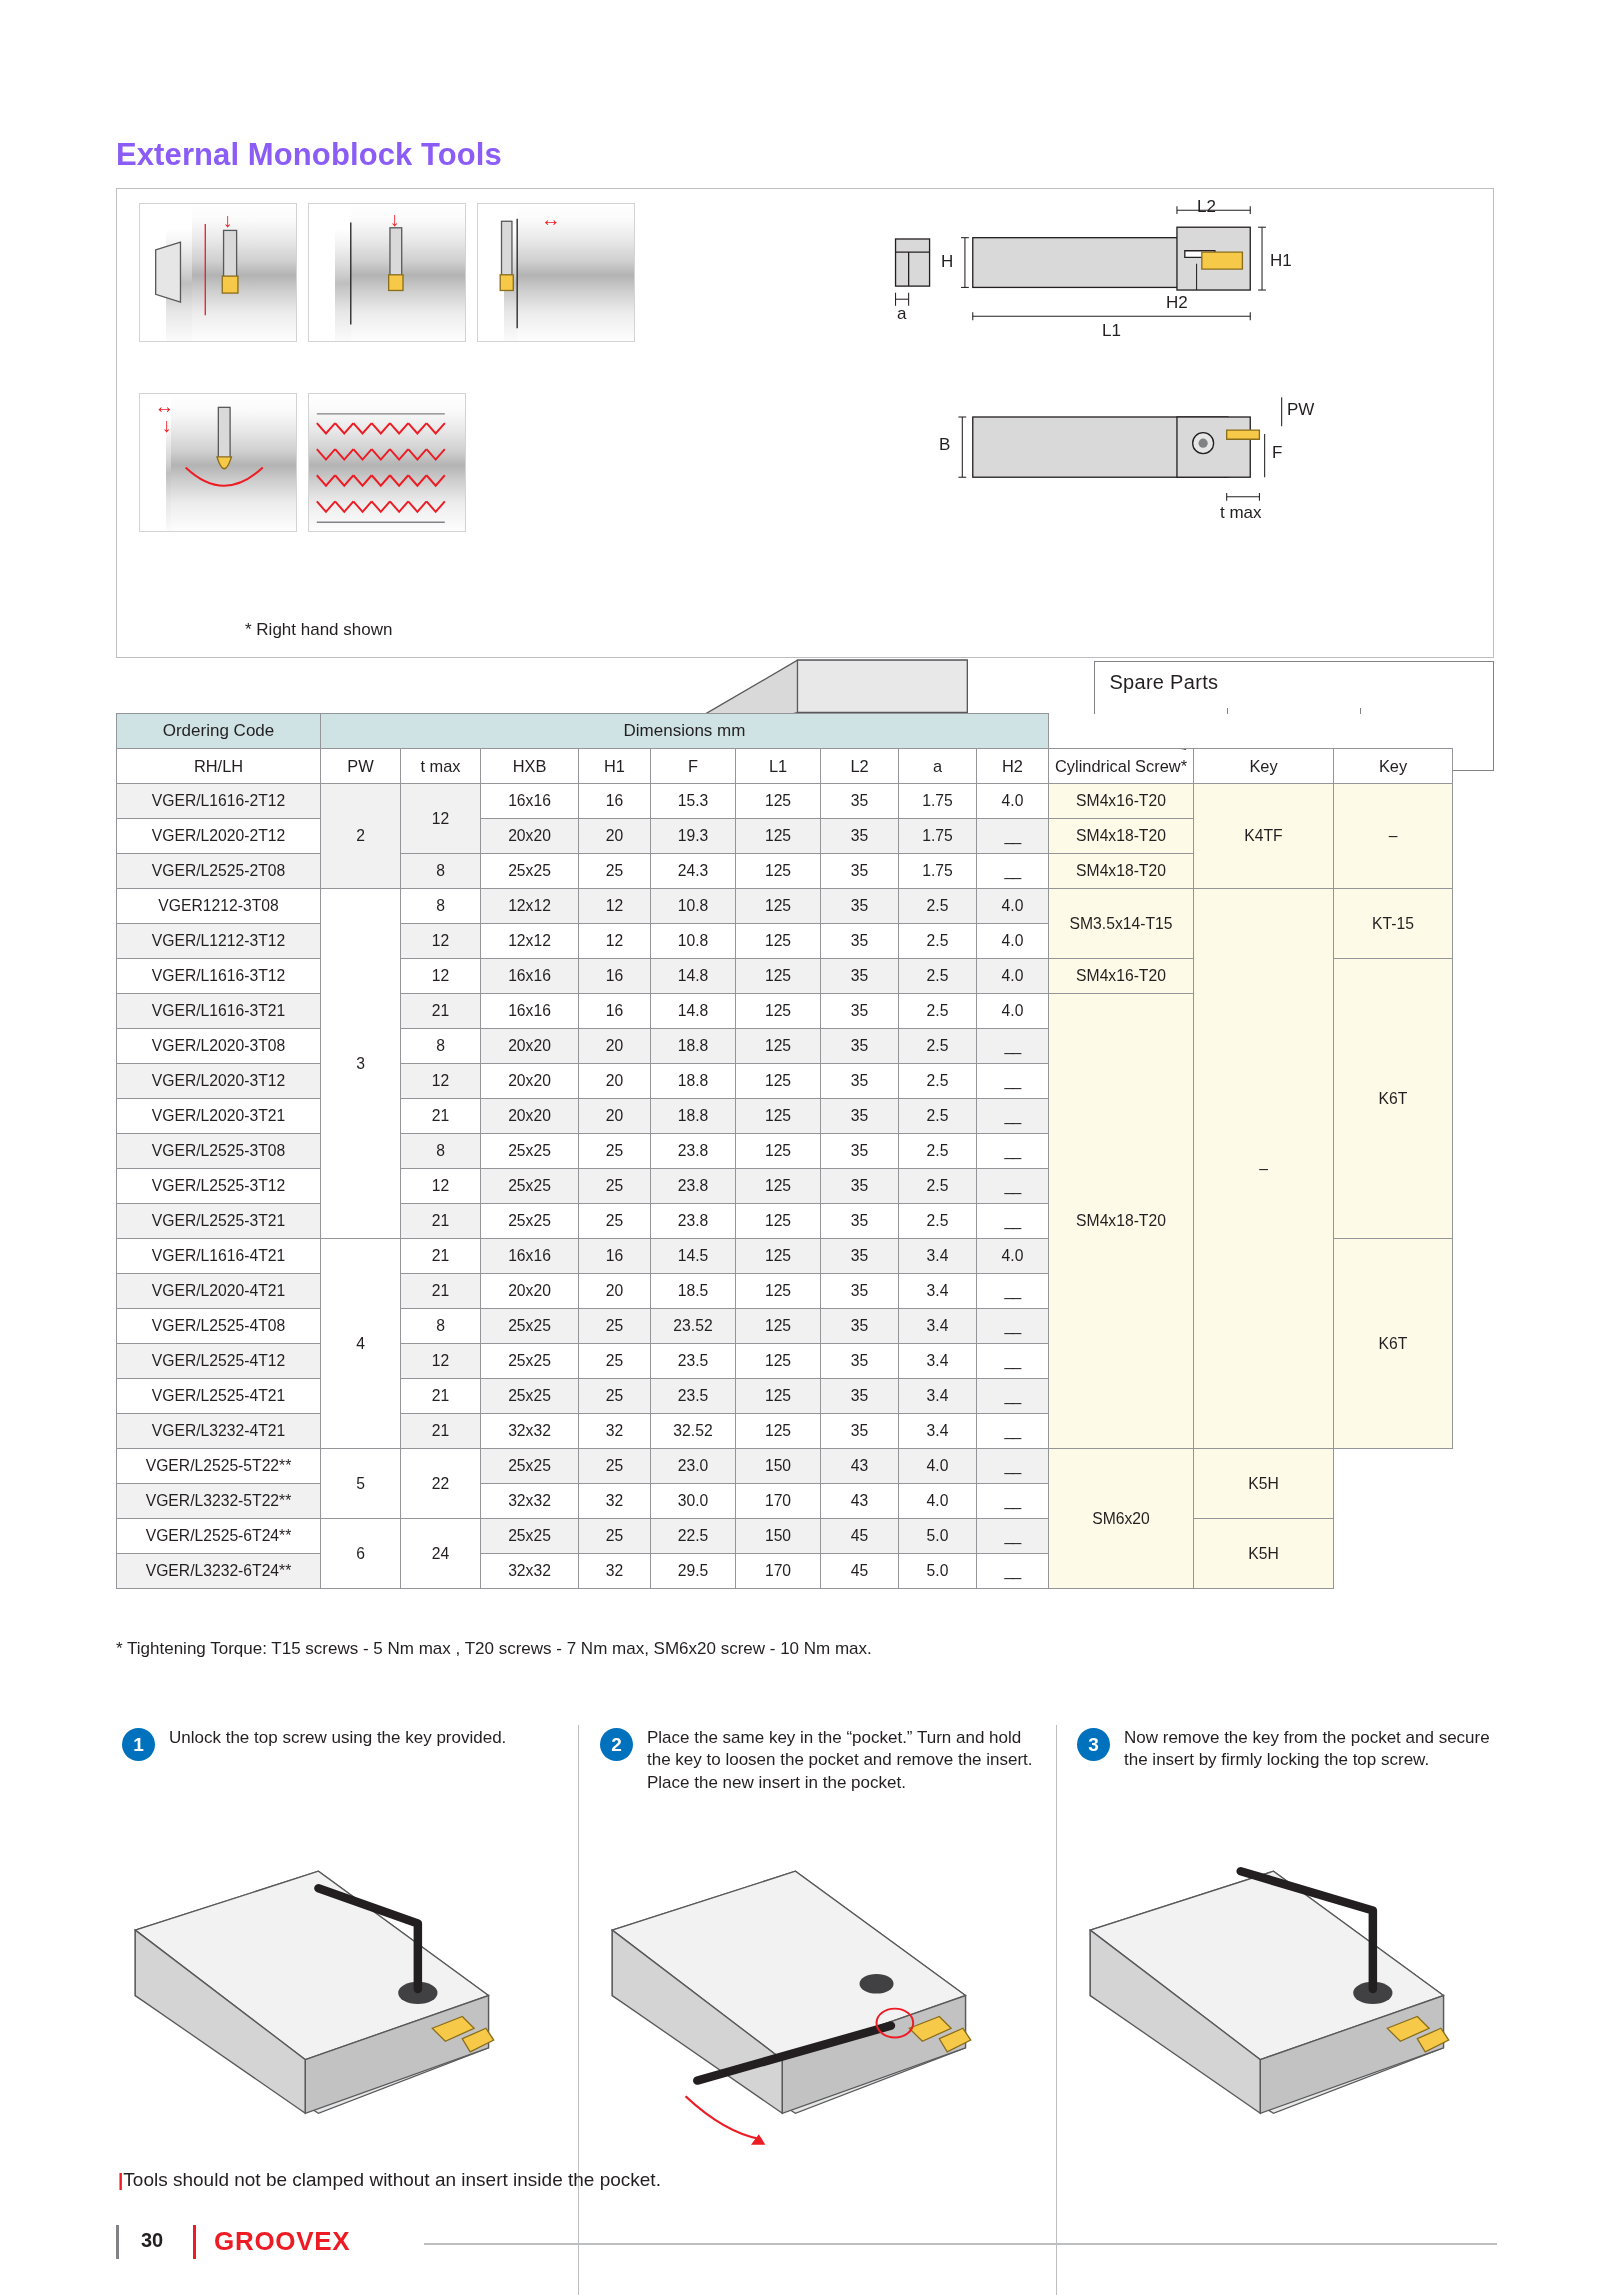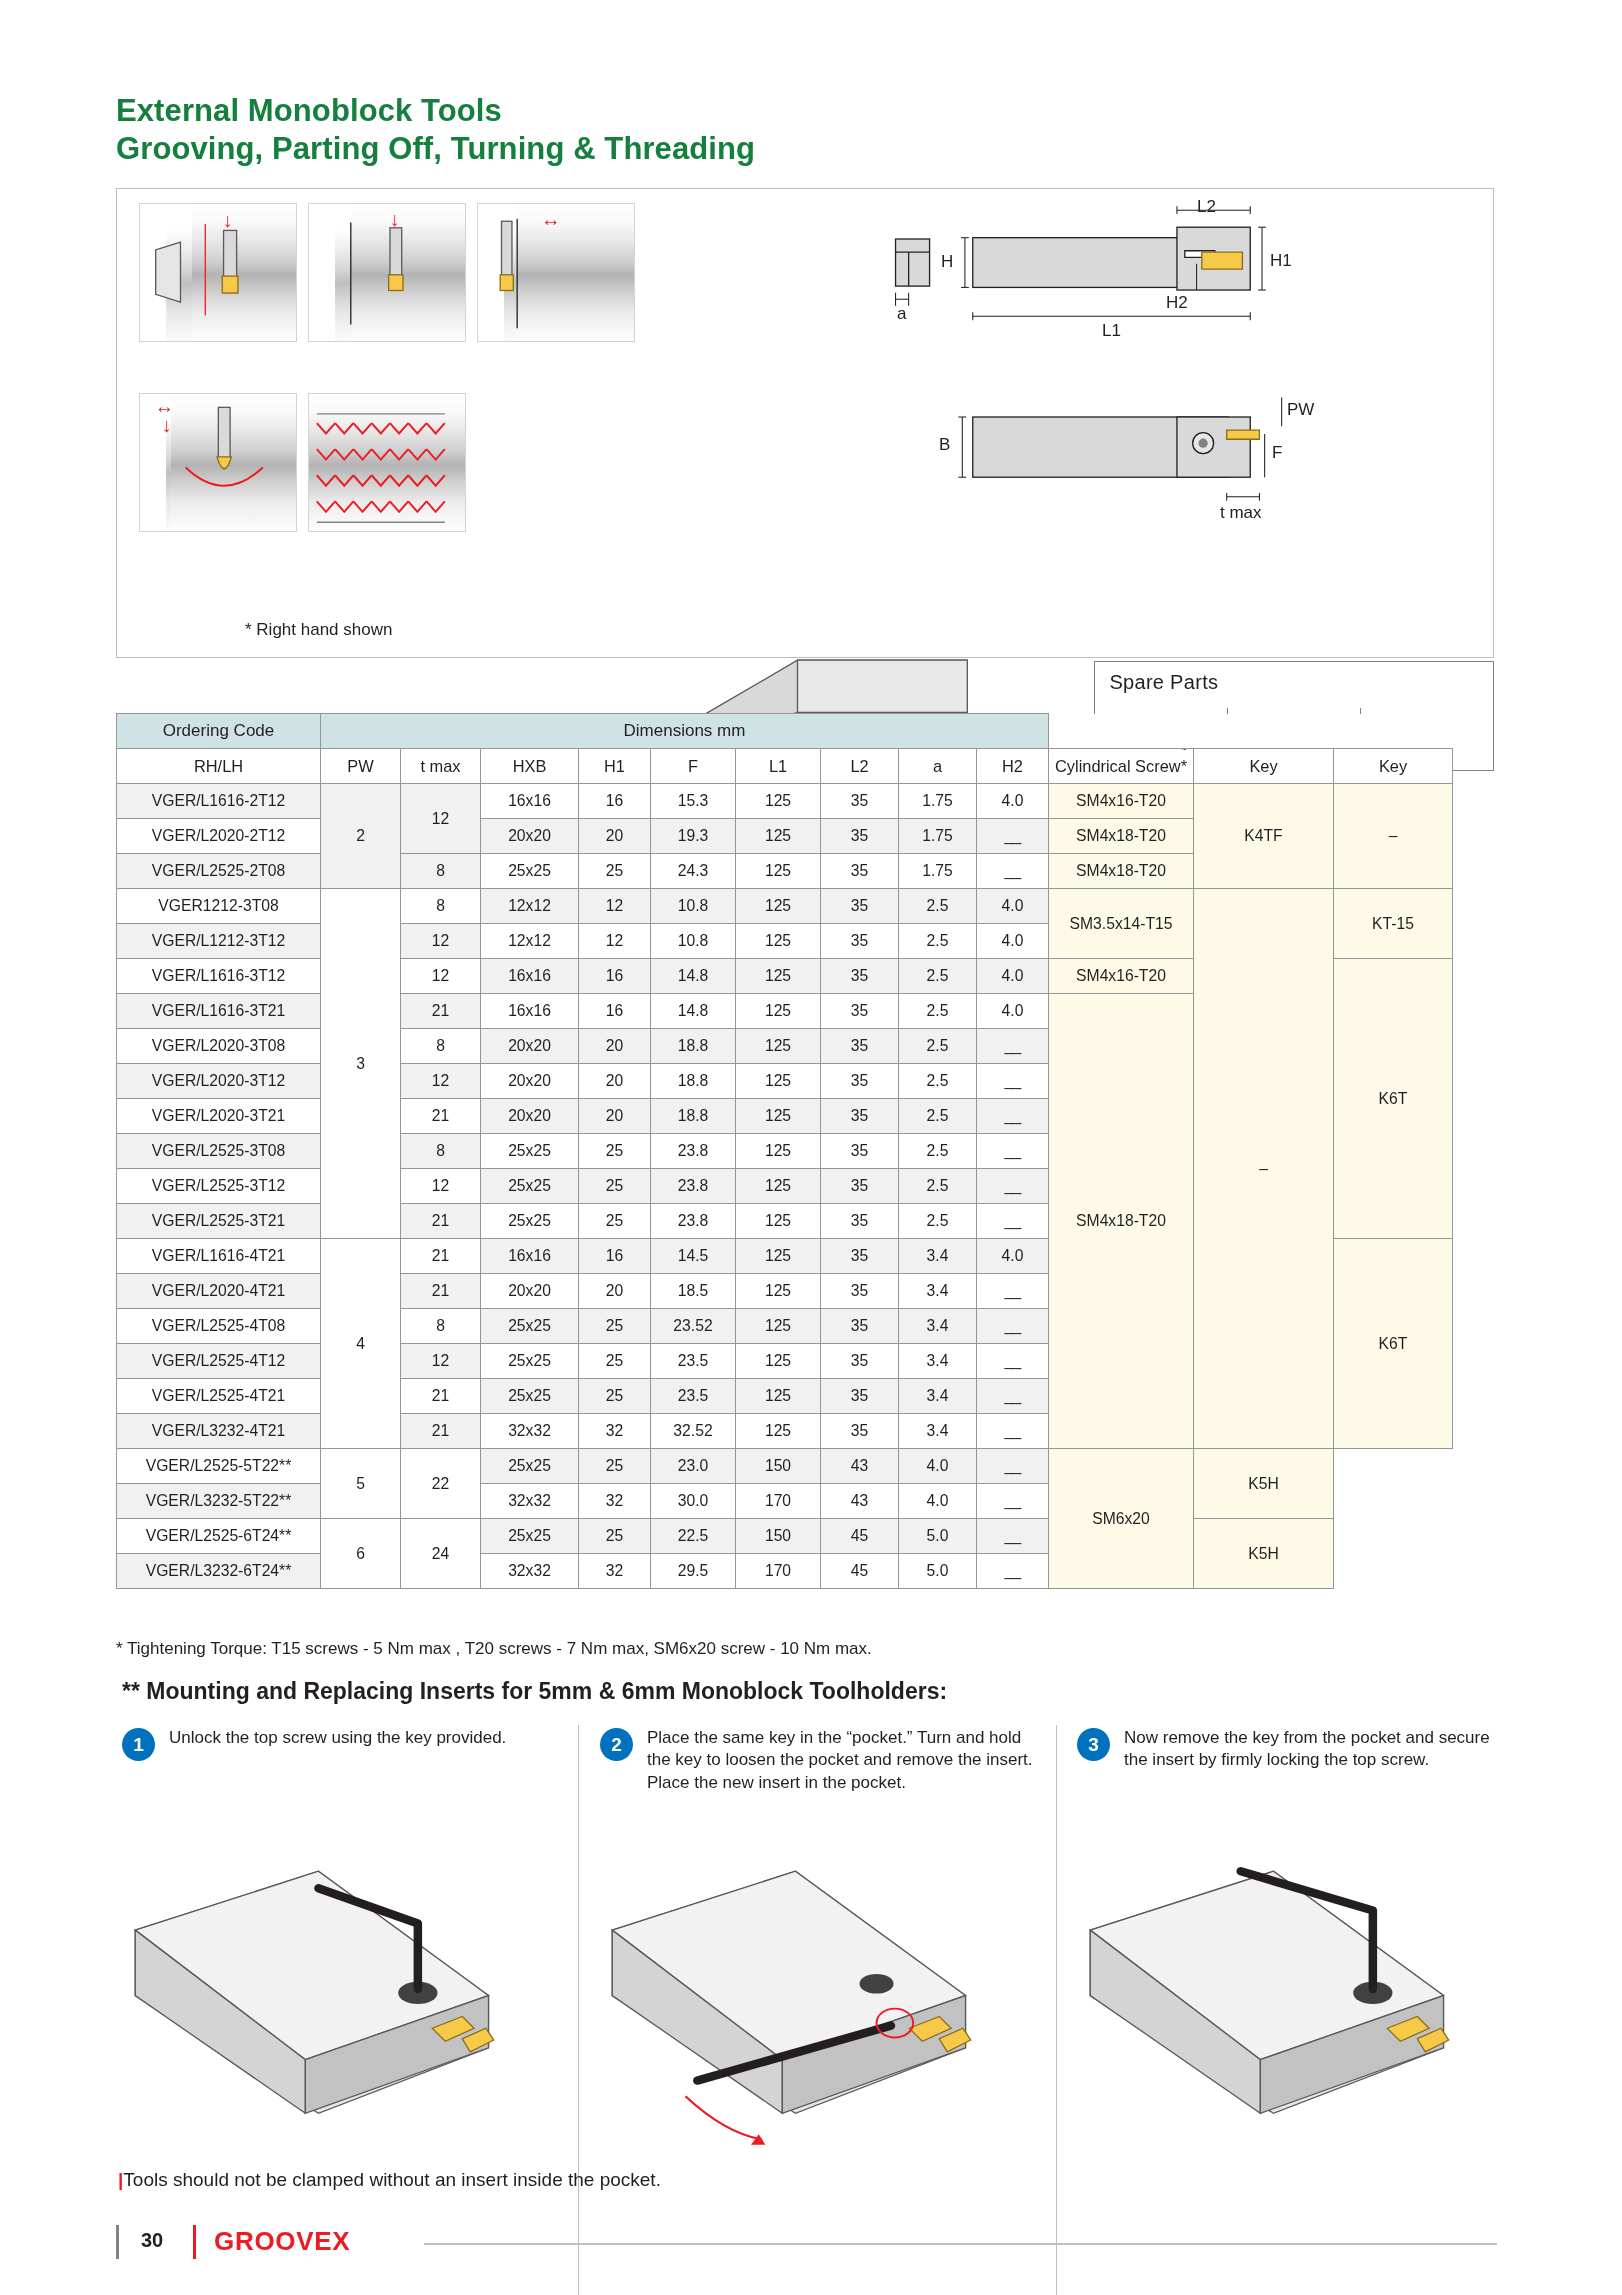--- a/index.html
+++ b/index.html
@@ -27,21 +27,22 @@
     position: absolute;
     left: 116px;
     top: 92px;
     width: 1243px;
   }
   .title-line {
     font-size: 31px;
     font-weight: bold;
     letter-spacing: 0.1px;
     line-height: 1.22;
-    color: #15803d;
+    color: #8b5cf6;
+    margin-top: 44px;
   }
 
   
   .illus-panel {
     position: absolute;
     left: 116px;
     top: 188px;
     width: 1378px;
     height: 470px;
     border: 1.3px solid #bcbec0;
@@ -820,21 +821,20 @@
         <td class="dim-cell">170</td>
         <td class="dim-cell">45</td>
         <td class="dim-cell">5.0</td>
         <td class="dim-cell underscore">__</td>
       </tr>
     </tbody>
   </table>
 
   <div class="torque-note">* Tightening Torque:  T15 screws - 5 Nm max , T20 screws - 7 Nm max, SM6x20 screw - 10 Nm max.</div>
 
-  <div class="mount-title">** Mounting and Replacing Inserts for 5mm &amp; 6mm Monoblock Toolholders:</div>
 
   <div class="steps">
     <div class="step" style="left:0;">
       <div class="num">1</div>
       <div class="txt">Unlock the top screw using the key provided.</div>
     </div>
     <div class="step" style="left:478px;">
       <div class="num">2</div>
       <div class="txt">Place the same key in the “pocket.” Turn and hold the key to loosen the pocket and remove the insert. Place the new insert in the pocket.</div>
     </div>

